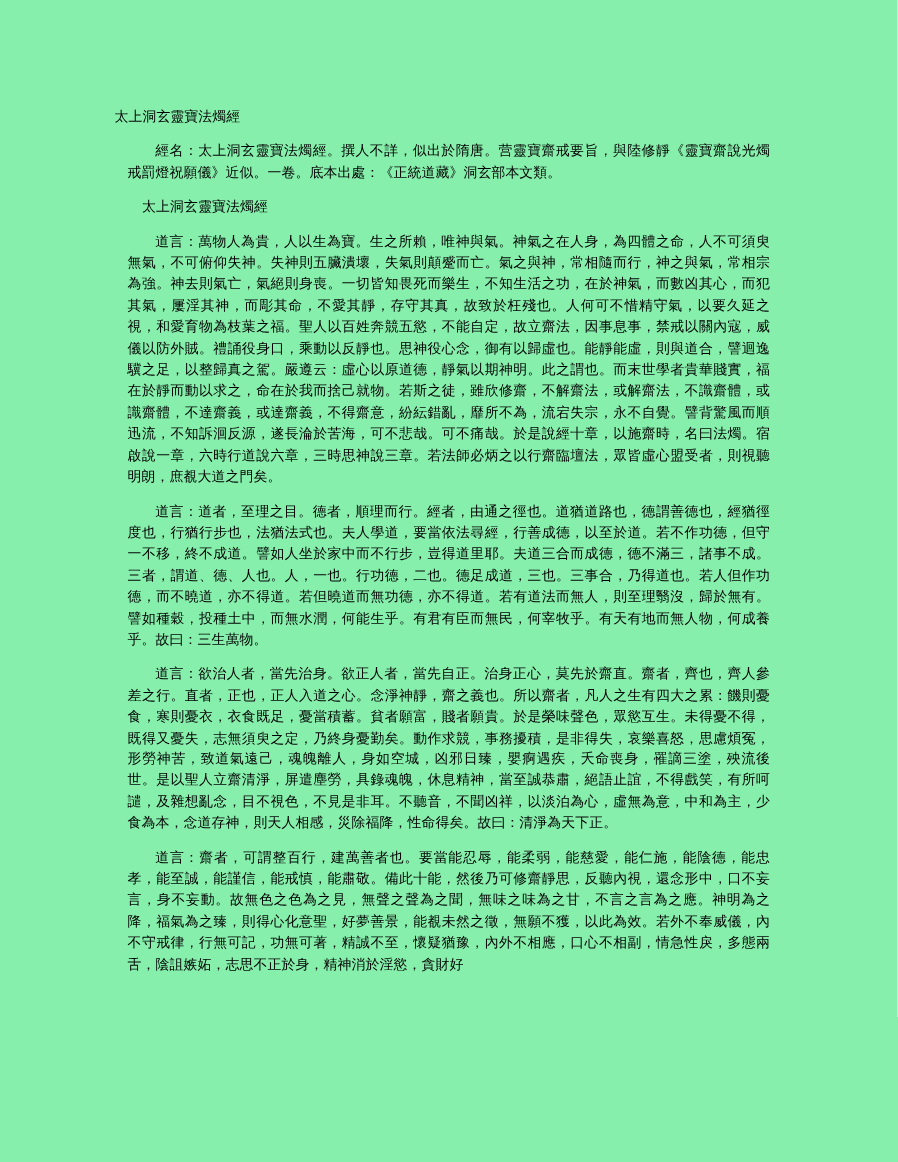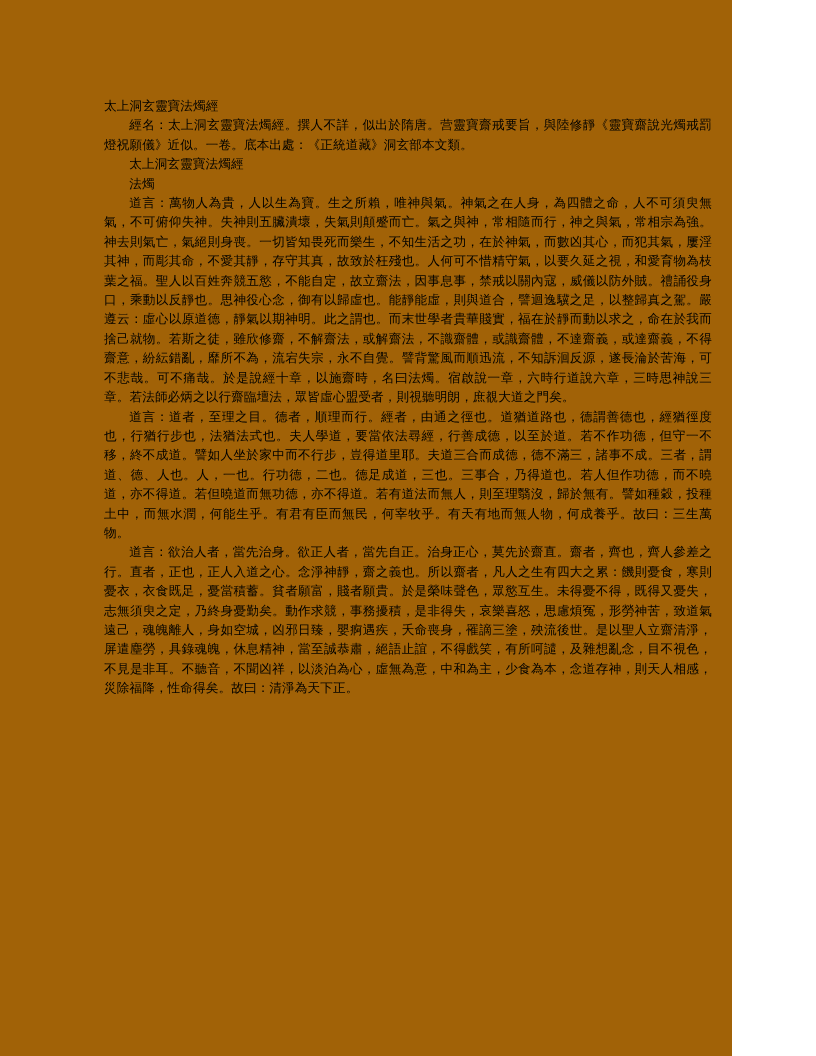--- a/index.html
+++ b/index.html
@@ -10,37 +10,37 @@
   }
   body {
     width: 816px;
     height: 1056px;
     font-family: "DejaVu Serif", "Liberation Serif", serif;
     color: #000000;
     -webkit-font-smoothing: none;
   }
   .page {
     position: relative;
-    width: 732px;
+    width: 816px;
     height: 1056px;
     box-sizing: border-box;
     padding: 96px 104px 96px 104px;
-    background: #a16207;
+    background: #86efac;
     overflow: hidden;
   }
   .doc-body {
     width: 608px;
     font-size: 12.6px;
     line-height: 19.4px;
     text-align: justify;
     text-justify: inter-character;
     letter-spacing: 0.01em;
   }
   p.para {
-    margin: 0;
+    margin: 12px;
     padding: 0;
     text-align: justify;
     text-justify: inter-character;
     word-break: break-all;
     white-space: normal;
   }
   p.heading {
     margin: 0;
     padding: 0;
     text-indent: 0;
@@ -61,25 +61,25 @@
 
 <div class="page">
   <div class="doc-body">
 
     <p class="para heading">太上洞玄靈寶法燭經</p>
 
     <p class="para indent">經名：太上洞玄靈寶法燭經。撰人不詳，似出於隋唐。营靈寶齋戒要旨，與陸修靜《靈寶齋說光燭戒罰燈祝願儀》近似。一卷。底本出處：《正統道藏》洞玄部本文類。</p>
 
     <p class="para subheading">太上洞玄靈寶法燭經</p>
 
-    <p class="para subheading">法燭</p>
 
 
     <p class="para indent">道言：萬物人為貴，人以生為寶。生之所賴，唯神與氣。神氣之在人身，為四體之命，人不可須臾無氣，不可俯仰失神。失神則五臟潰壞，失氣則顛蹙而亡。氣之與神，常相隨而行，神之與氣，常相宗為強。神去則氣亡，氣絕則身喪。一切皆知畏死而樂生，不知生活之功，在於神氣，而數凶其心，而犯其氣，屢淫其神，而彫其命，不愛其靜，存守其真，故致於枉殘也。人何可不惜精守氣，以要久延之視，和愛育物為枝葉之福。聖人以百姓奔競五慾，不能自定，故立齋法，因事息事，禁戒以關內寇，威儀以防外賊。禮誦役身口，乘動以反靜也。思神役心念，御有以歸虛也。能靜能虛，則與道合，譬迴逸驥之足，以整歸真之駕。嚴遵云：虛心以原道德，靜氣以期神明。此之謂也。而末世學者貴華賤實，福在於靜而動以求之，命在於我而捨己就物。若斯之徒，雖欣修齋，不解齋法，或解齋法，不識齋體，或識齋體，不達齋義，或達齋義，不得齋意，紛紜錯亂，靡所不為，流宕失宗，永不自覺。譬背驚風而順迅流，不知訴洄反源，遂長淪於苦海，可不悲哉。可不痛哉。於是說經十章，以施齋時，名曰法燭。宿啟說一章，六時行道說六章，三時思神說三章。若法師必炳之以行齋臨壇法，眾皆虛心盟受者，則視聽明朗，庶覩大道之門矣。</p>
 
     <p class="para indent">道言：道者，至理之目。德者，順理而行。經者，由通之徑也。道猶道路也，德謂善德也，經猶徑度也，行猶行步也，法猶法式也。夫人學道，要當依法尋經，行善成德，以至於道。若不作功德，但守一不移，終不成道。譬如人坐於家中而不行步，豈得道里耶。夫道三合而成德，德不滿三，諸事不成。三者，謂道、德、人也。人，一也。行功德，二也。德足成道，三也。三事合，乃得道也。若人但作功德，而不曉道，亦不得道。若但曉道而無功德，亦不得道。若有道法而無人，則至理翳沒，歸於無有。譬如種穀，投種土中，而無水潤，何能生乎。有君有臣而無民，何宰牧乎。有天有地而無人物，何成養乎。故曰：三生萬物。</p>
 
     <p class="para indent">道言：欲治人者，當先治身。欲正人者，當先自正。治身正心，莫先於齋直。齋者，齊也，齊人參差之行。直者，正也，正人入道之心。念淨神靜，齋之義也。所以齋者，凡人之生有四大之累：饑則憂食，寒則憂衣，衣食既足，憂當積蓄。貧者願富，賤者願貴。於是榮味聲色，眾慾互生。未得憂不得，既得又憂失，志無須臾之定，乃終身憂勤矣。動作求競，事務擾積，是非得失，哀樂喜怒，思慮煩冤，形勞神苦，致道氣遠己，魂魄離人，身如空城，凶邪日臻，嬰痾遇疾，夭命喪身，罹謫三塗，殃流後世。是以聖人立齋清淨，屏遣塵勞，具錄魂魄，休息精神，當至誠恭肅，絕語止誼，不得戲笑，有所呵譴，及雜想亂念，目不視色，不見是非耳。不聽音，不聞凶祥，以淡泊為心，虛無為意，中和為主，少食為本，念道存神，則天人相感，災除福降，性命得矣。故曰：清淨為天下正。</p>
 
 
+    <p class="para indent">道言：齋者，可謂整百行，建萬善者也。要當能忍辱，能柔弱，能慈愛，能仁施，能陰德，能忠孝，能至誠，能謹信，能戒慎，能肅敬。備此十能，然後乃可修齋靜思，反聽內視，還念形中，口不妄言，身不妄動。故無色之色為之見，無聲之聲為之聞，無味之味為之甘，不言之言為之應。神明為之降，福氣為之臻，則得心化意聖，好夢善景，能覩未然之徵，無願不獲，以此為效。若外不奉威儀，內不守戒律，行無可記，功無可著，精誠不至，懷疑猶豫，內外不相應，口心不相副，情急性戾，多態兩舌，陰詛嫉妬，志思不正於身，精神消於淫慾，貪財好</p>
 
   </div>
 </div>
 
 </body></html>

